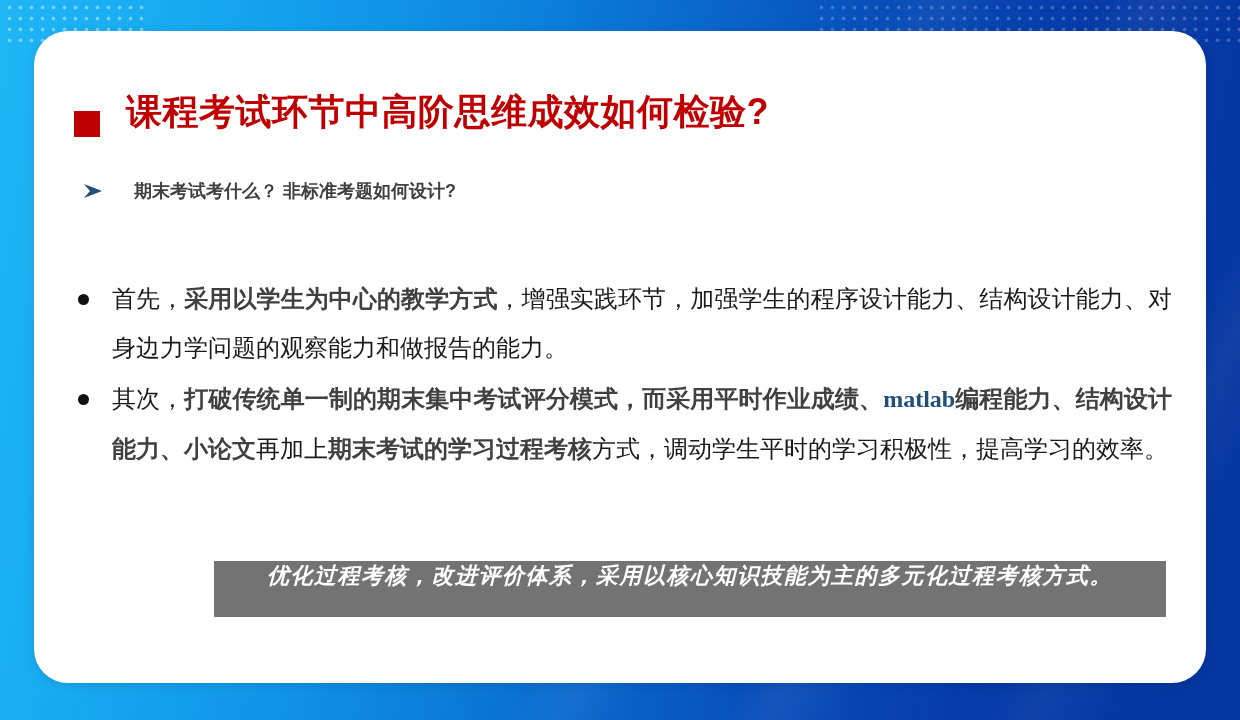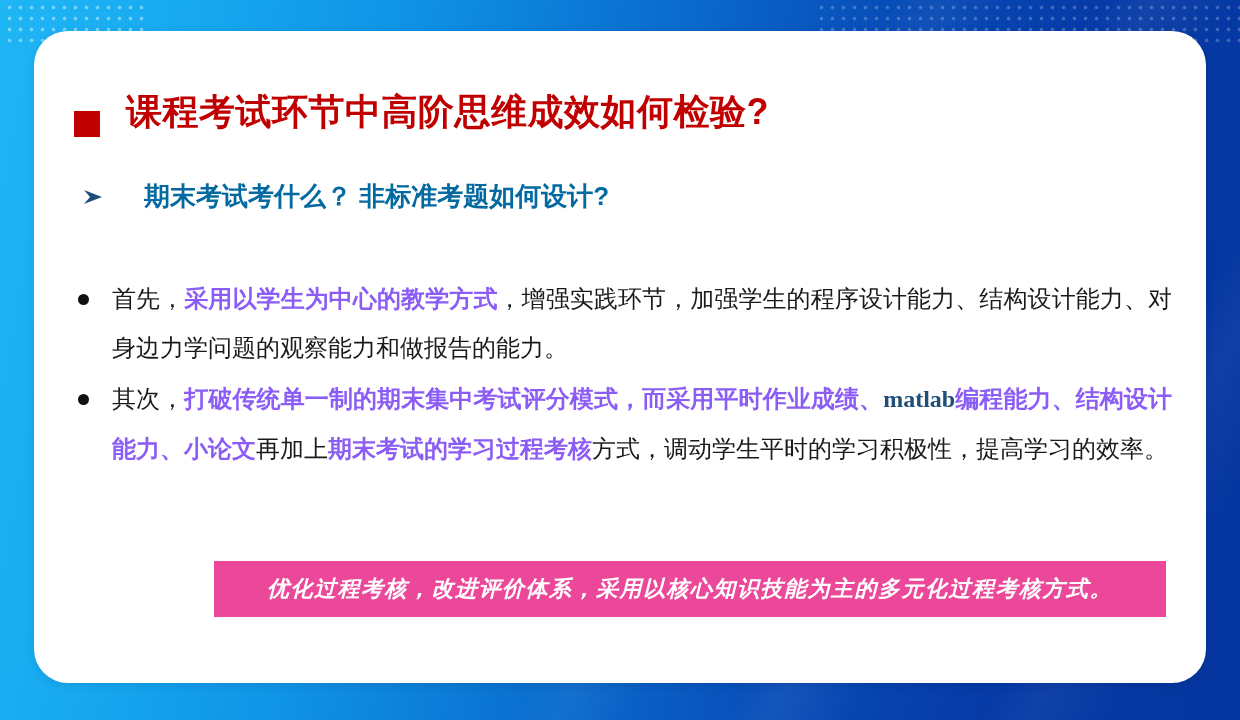--- a/index.html
+++ b/index.html
@@ -81,24 +81,24 @@
     position: absolute;
     left: 48px; top: 148px;
     display: flex; align-items: center;
   }
   .sub-arrow {
     width: 22px; height: 20px;
     flex: 0 0 auto;
     color: #1f4e79;
   }
   .sub-text {
-    margin-left: 40px;
-    font-size: 26px;
+    margin-left: 30px;
+    font-size: 18px;
     font-weight: bold;
-    color: #0369a1;
+    color: #404040;
     white-space: nowrap;
   }
 
   
   .body {
     position: absolute;
     left: 40px; top: 243px;
     width: 1098px;
   }
   .bullet {
@@ -113,37 +113,37 @@
   }
   .bullet::before {
     content: "";
     position: absolute;
     left: 4px; top: 20px;
     width: 11px; height: 11px;
     border-radius: 50%;
     background: #111111;
   }
   .hl {
-    color: #8b5cf6;
+    color: #404040;
     font-weight: bold;
   }
   .hl-serif {
     color: #1f4e79;
     font-weight: bold;
     font-family: "Liberation Serif", "DejaVu Serif", serif;
   }
 
   
   .banner {
     position: absolute;
     left: 180px; top: 530px;
     width: 952px; height: 56px;
-    background: #ec4899;
+    background: #737373;
     display: flex;
-    align-items: center;
+    align-items: flex-start;
     justify-content: center;
   }
   .banner-text {
     color: #ffffff;
     font-size: 22px;
     font-weight: bold;
     font-style: italic;
     letter-spacing: 1.5px;
     white-space: nowrap;
     font-family: "Liberation Serif", "DejaVu Serif", serif;

